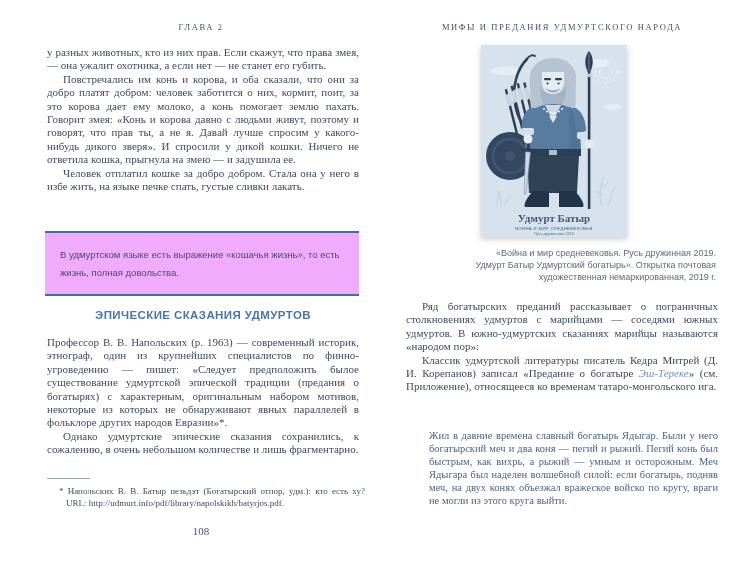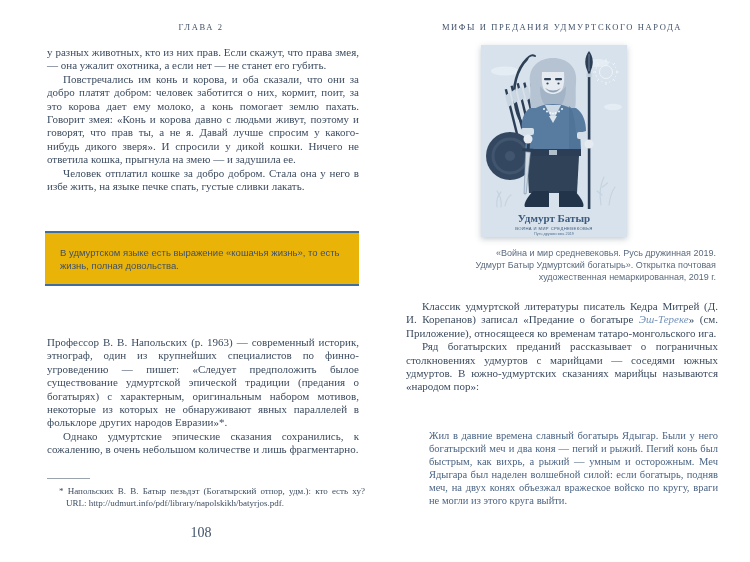--- a/index.html
+++ b/index.html
@@ -20,42 +20,42 @@
   .body-block { position:absolute; left:47px; width:312px;
     font-size:11px; line-height:13.4px; text-align:justify; }
   .body-block p { margin:0; }
   .body-block p.indent { text-indent:16px; }
 
   .left-body1 { top:46px; }
   .left-body2 { top:336px; }
 
   .callout {
     position:absolute; top:231px; left:45px; width:314px; box-sizing:border-box;
-    background:#eab308; border-top:2px solid #3f6d9e; border-bottom:2px solid #3f6d9e;
+    background:#f0abfc; border-top:2px solid #3f6d9e; border-bottom:2px solid #3f6d9e;
     padding:13px 15px 12px 15px;
-    font-family:"Liberation Sans", sans-serif; font-size:9.5px; line-height:13px;
+    font-family:"Liberation Sans", sans-serif; font-size:9.5px; line-height:18px;
     color:#3e5168;
   }
 
   .section-heading {
     position:absolute; top:309px; left:47px; width:312px; text-align:center;
     font-family:"Liberation Sans", sans-serif; font-weight:bold;
     font-size:11.5px; letter-spacing:0.4px; color:#4a75aa;
   }
 
   .footnote-rule { position:absolute; top:478px; left:47px; width:43px;
     border-top:1px solid #9aa4ae; height:0; }
   .footnote {
     position:absolute; top:486px; left:59px; width:299px;
     font-size:9px; line-height:11.5px; color:#3c4c60;
     text-indent:-7px; padding-left:7px; text-align:justify;
   }
 
   .page-number { position:absolute; top:525px; left:45px; width:312px;
-    text-align:center; font-size:14px; color:#41526a; }
+    text-align:center; font-size:11px; color:#41526a; }
 
   .postcard {
     position:absolute; top:45px; left:120px; width:146px; height:192px;
     box-shadow:0 2px 6px rgba(60,80,100,0.30);
   }
   .postcard svg { display:block; }
 
   .caption {
     position:absolute; top:247px; left:35px; width:320px; text-align:right;
     font-family:"Liberation Sans", sans-serif; font-size:9px; line-height:12px;
@@ -79,20 +79,21 @@
     <div class="running-head">ГЛАВА 2</div>
 
     <div class="body-block left-body1">
       <p>у разных животных, кто из них прав. Если скажут, что права змея, — она ужалит охотника, а если нет — не станет его губить.</p>
       <p class="indent">Повстречались им конь и корова, и оба сказали, что они за добро платят добром: человек заботится о них, кормит, поит, за это корова дает ему молоко, а конь помогает землю пахать. Говорит змея: «Конь и корова давно с людьми живут, поэтому и говорят, что прав ты, а не я. Давай лучше спросим у какого-нибудь дикого зверя». И спросили у дикой кошки. Ничего не ответила кошка, прыгнула на змею — и задушила ее.</p>
       <p class="indent">Человек отплатил кошке за добро добром. Стала она у него в избе жить, на языке печке спать, густые сливки лакать.</p>
     </div>
 
     <div class="callout">В удмуртском языке есть выражение «кошачья жизнь», то есть жизнь, полная довольства.</div>
 
+    <div class="section-heading">ЭПИЧЕСКИЕ СКАЗАНИЯ УДМУРТОВ</div>
 
     <div class="body-block left-body2">
       <p>Профессор В. В. Напольских (р. 1963) — современный историк, этнограф, один из крупнейших специалистов по финно-угроведению — пишет: «Следует предположить былое существование удмуртской эпической традиции (предания о богатырях) с характерным, оригинальным набором мотивов, некоторые из которых не обнаруживают явных параллелей в фольклоре других народов Евразии»*.</p>
       <p class="indent">Однако удмуртские эпические сказания сохранились, к сожалению, в очень небольшом количестве и лишь фрагментарно.</p>
     </div>
 
     <div class="footnote-rule"></div>
     <div class="footnote">* Напольских В. В. Батыр пезьдэт (Богатырский отпор, удм.): кто есть ху? URL: http://udmurt.info/pdf/library/napolskikh/batyrjos.pdf.</div>
 
     <div class="page-number">108</div>
@@ -203,21 +204,21 @@
       </svg>
     </div>
 
     <div class="caption">
       <div>«Война и мир средневековья. Русь дружинная 2019.</div>
       <div>Удмурт Батыр Удмуртский богатырь». Открытка почтовая</div>
       <div>художественная немаркированная, 2019 г.</div>
     </div>
 
     <div class="body-block right-body">
+      <p class="indent">Ряд богатырских преданий рассказывает о пограничных столкновениях удмуртов с марийцами — соседями южных удмуртов. В южно-удмуртских сказаниях марийцы называются «народом пор»:</p>
       <p class="indent"><span>Классик удмуртской литературы писатель Кедра Митрей (Д. И. Корепанов) записал «Предание о богатыре </span><span class="accent-italic">Эш-Тереке</span><span>» (см. Приложение), относящееся ко временам татаро-монгольского ига.</span></p>
-      <p class="indent">Ряд богатырских преданий рассказывает о пограничных столкновениях удмуртов с марийцами — соседями южных удмуртов. В южно-удмуртских сказаниях марийцы называются «народом пор»:</p>
     </div>
 
     <div class="quote-block">Жил в давние времена славный богатырь Ядыгар. Были у него богатырский меч и два коня — пегий и рыжий. Пегий конь был быстрым, как вихрь, а рыжий — умным и осторожным. Меч Ядыгара был наделен волшебной силой: если богатырь, подняв меч, на двух конях объезжал вражеское войско по кругу, враги не могли из этого круга выйти.</div>
 
   </div>
 
 </div>
 
 </body></html>

